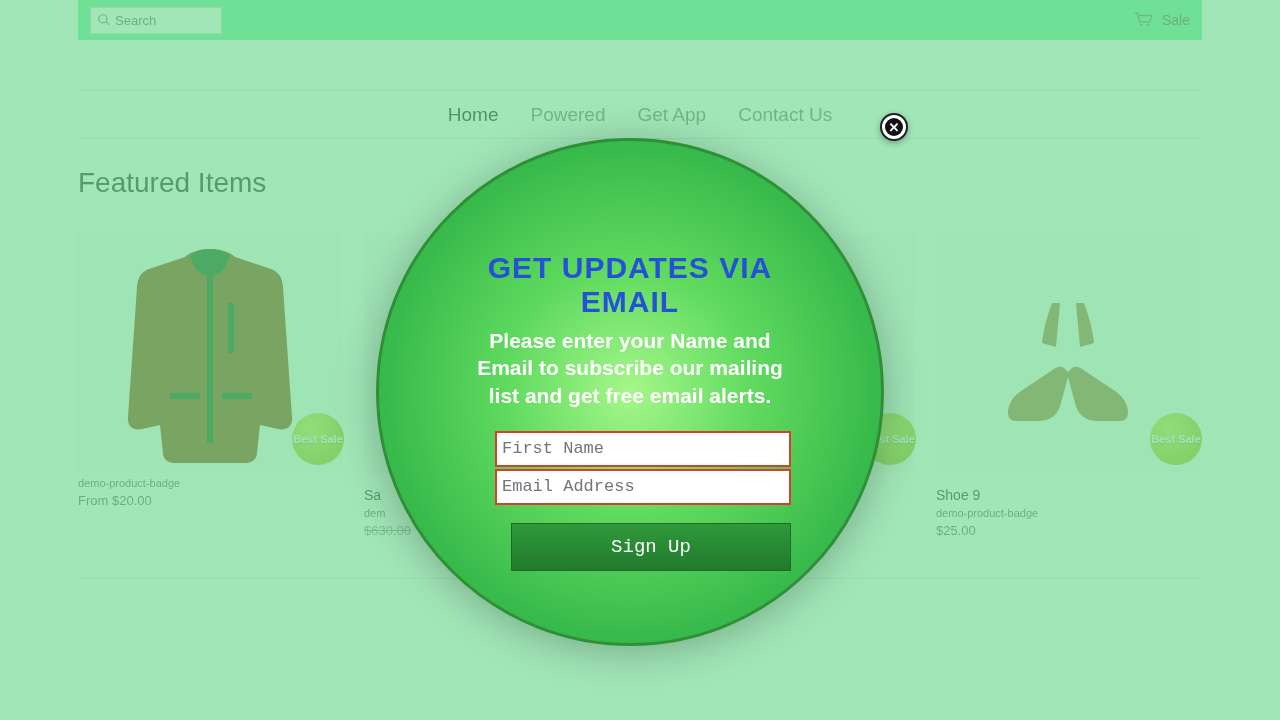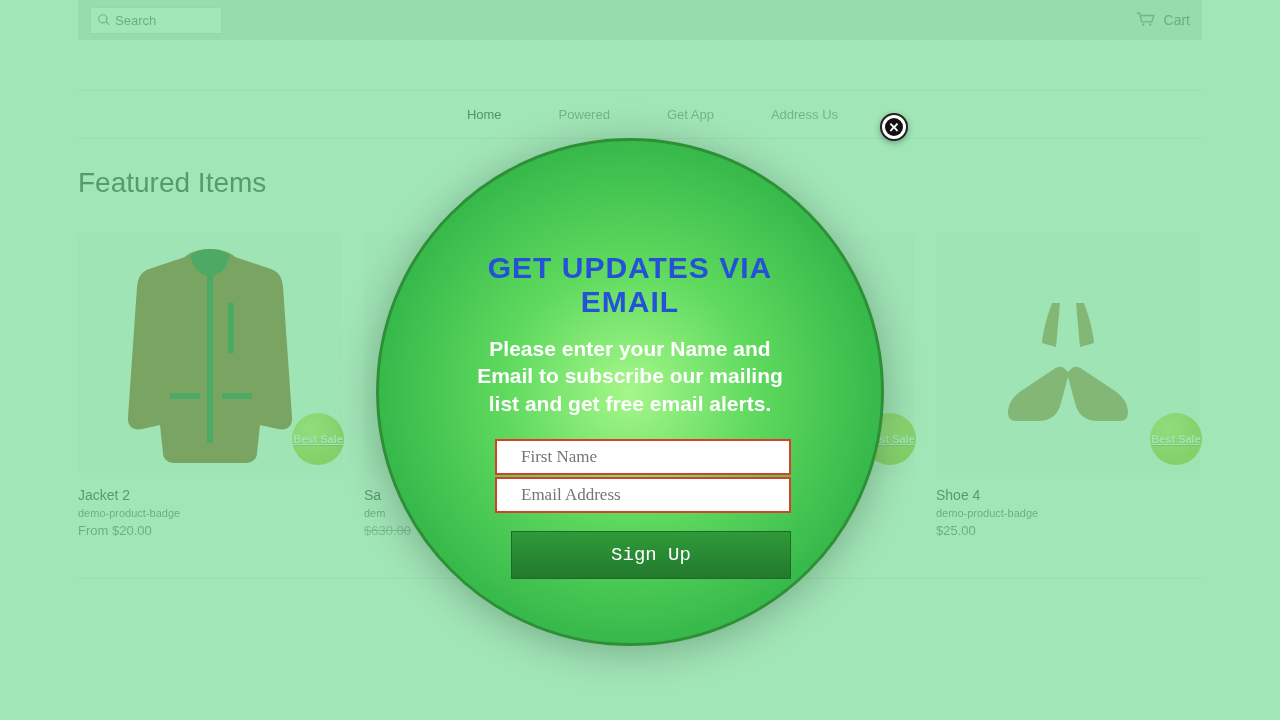--- a/index.html
+++ b/index.html
@@ -2,58 +2,58 @@
 <html><head>
 <meta charset="utf-8">
 <style>
   * { box-sizing: border-box; margin: 0; padding: 0; }
   html, body { width: 1280px; height: 720px; overflow: hidden; font-family: "Helvetica Neue", Arial, sans-serif; }
   body { background: #fff; color: #555; position: relative; }
 
   .page { width: 1124px; margin: 0 auto; background: #fff; }
 
   
-  .topbar { height: 40px; background: #e5e5e5; display: flex; align-items: center; justify-content: space-between; padding: 0 12px; }
+  .topbar { height: 40px; background: #86efac; display: flex; align-items: center; justify-content: space-between; padding: 0 12px; }
   .search-wrap { display: flex; align-items: center; background: #ffffff; border: 1px solid #ddd; height: 27px; width: 132px; padding: 0 6px; gap: 4px; }
   .search-icon { width: 14px; height: 14px; }
   .search-icon svg { width: 14px; height: 14px; fill: #888; }
   .search-input { border: none; outline: none; background: transparent; font-size: 13px; color: #555; width: 100px; }
   .cart-wrap { display: flex; align-items: center; gap: 8px; color: #777; font-size: 14px; cursor: pointer; }
   .cart-icon svg { width: 20px; height: 16px; fill: #888; }
 
   .spacer { height: 50px; }
   .hr { border: none; border-top: 1px solid #e9e9e9; margin: 0; }
 
   nav.main { display: flex; justify-content: center; gap: 32px; height: 47px; align-items: center; }
-  nav.main a { font-size: 13px; color: #888; text-decoration: none; cursor: pointer; margin-left: 25px; }
+  nav.main a { font-size: 19px; color: #888; text-decoration: none; cursor: pointer; }
   nav.main a.active { color: #333; }
 
   .section { padding: 28px 0 40px 0; }
   .section h2 { font-size: 28px; font-weight: 400; color: #444; margin-bottom: 34px; }
 
   .products { display: flex; gap: 22px; }
   .product { width: 264px; }
   .imgbox { width: 264px; height: 240px; position: relative; background: #fafafa; display: flex; align-items: center; justify-content: center; cursor: pointer; }
   .imgbox svg { width: 200px; height: 220px; }
-  .badge { position: absolute; right: -2px; bottom: 8px; width: 52px; height: 52px; border-radius: 50%; background: radial-gradient(circle at 35% 30%, #d6e96d, #b6c93e 70%); display: flex; align-items: center; justify-content: center; color: #fff; font-size: 11px; text-align: center; line-height: 1.1; font-weight: bold; text-shadow: 0 1px 1px rgba(0,0,0,.2); text-decoration: underline; }
+  .badge { position: absolute; right: -2px; bottom: 8px; width: 52px; height: 52px; border-radius: 50%; background: radial-gradient(circle at 35% 30%, #d6e96d, #b6c93e 70%); display: flex; align-items: center; justify-content: center; color: #fff; font-size: 11px; text-align: center; line-height: 1.1; font-weight: bold; text-shadow: 0 1px 1px rgba(0,0,0,.2); }
   .p-title { font-size: 14px; color: #444; margin-top: 14px; font-weight: 500; }
   .p-vendor { font-size: 11px; color: #777; margin-top: 4px; }
   .p-price { font-size: 13px; color: #777; margin-top: 4px; }
   .strike { text-decoration: line-through; opacity: .7; }
 
   .footer-hr { border: none; border-top: 1px solid #e9e9e9; margin: 0; }
   .footer { text-align: center; color: #888; font-size: 13px; padding: 60px 0 30px 0; }
 
   
   .overlay { position: absolute; inset: 0; background: rgba(99, 214, 135, 0.6); }
 
   .modal { position: absolute; width: 508px; height: 508px; border-radius: 50%; left: 376px; top: 138px; border: 3px solid #2f8f36; background: radial-gradient(circle at center, #a6f78a 0%, #5fda5e 35%, #37b94b 70%, #2fa547 100%); box-shadow: 0 6px 40px rgba(0,0,0,0.25); padding: 110px 90px 0 90px; display: flex; flex-direction: column; align-items: flex-end; text-align: center; }
   .modal h1 { color: #2451d8; font-size: 30px; font-weight: 700; letter-spacing: 1px; font-family: Verdana, Geneva, sans-serif; }
-  .modal p { color: #fff; font-size: 21px; line-height: 1.3; margin-top: 16px; font-weight: 600; font-family: Verdana, Geneva, sans-serif; }
-  .modal .field { width: 296px; height: 36px; border: 2px solid #d9402c; background: #fff; font-size: 17px; color: #333; padding: 0 24px; outline: none; margin-top: 22px; font-family: Liberation Serif, serif; }
+  .modal p { color: #fff; font-size: 21px; line-height: 1.3; margin-top: 8px; font-weight: 600; font-family: Verdana, Geneva, sans-serif; }
+  .modal .field { width: 296px; height: 36px; border: 2px solid #d9402c; background: #fff; font-size: 17px; color: #333; padding: 0 5px; outline: none; margin-top: 22px; font-family: Liberation Mono, monospace; }
   .modal .field + .field { margin-top: 2px; }
   .modal .signup { width: 280px; height: 48px; margin-top: 18px; background: linear-gradient(#2f9a3a, #227a2c); color: #fff; font-size: 19px; border: 1px solid #1f6a26; cursor: pointer; font-family: Liberation Mono, monospace; }
 
   .close-btn { position: absolute; left: 880px; top: 113px; width: 28px; height: 28px; border-radius: 50%; background: #fff; border: 2px solid #222; display: flex; align-items: center; justify-content: center; cursor: pointer; box-shadow: 0 2px 6px rgba(0,0,0,.3); }
   .close-btn span { width: 18px; height: 18px; border-radius: 50%; background: #111; display: flex; align-items: center; justify-content: center; color: #fff; font-weight: bold; font-size: 13px; line-height: 1; }
 </style>
 </head>
 <body>
 
 <div class="page">
@@ -67,51 +67,50 @@
       <input class="search-input" placeholder="Search" style="">
     </div>
     <div class="cart-wrap">
       <span class="cart-icon">
         <svg viewBox="0 0 28 20">
             <path d="M1 2h4l3 12h14l3-9H7" fill="none" stroke="#888" stroke-width="2"></path>
             <circle cx="10" cy="18" r="1.6"></circle>
             <circle cx="20" cy="18" r="1.6"></circle>
           </svg>
       </span>
-      <span>Cart</span>
+      <span>Sale</span>
     </div>
   </div>
 
   <div class="spacer"></div>
   <hr class="hr">
   <nav class="main">
     <a class="active">Home</a>
     <a>Powered</a>
     <a>Get App</a>
-    <a>Address Us</a>
+    <a>Contact Us</a>
   </nav>
   <hr class="hr">
 
   <div class="section">
     <h2>Featured Items</h2>
     <div class="products">
 
       <div class="product">
         <div class="imgbox">
           <svg viewBox="0 0 200 220">
               <path fill="#9b5b2b" d="M100 6c-18 0-25 8-25 8l-36 12c-8 3-11 8-12 18l-9 130c-1 10 6 14 14 12l18-4 3 28c0 6 5 10 11 10h72c6 0 11-4 11-10l3-28 18 4c8 2 15-2 14-12l-9-130c-1-10-4-15-12-18L125 14s-7-8-25-8z"></path>
               <path fill="#2f6a34" d="M100 6c-10 0-17 4-20 7l5 12c4 5 10 8 15 8s11-3 15-8l5-12c-3-3-10-7-20-7z"></path>
               <rect x="97" y="30" width="6" height="170" fill="#2f6a34"></rect>
               <rect x="118" y="60" width="6" height="50" fill="#2f6a34"></rect>
               <rect x="60" y="150" width="30" height="6" fill="#2f6a34"></rect>
               <rect x="112" y="150" width="30" height="6" fill="#2f6a34"></rect>
             </svg>
           <div class="badge">Best Sale</div>
         </div>
-        <div class="p-title">Jacket 2</div>
         <div class="p-vendor">demo-product-badge</div>
         <div class="p-price">From $20.00</div>
       </div>
 
       <div class="product">
         <div class="imgbox">
           <svg viewBox="0 0 200 220">
               <ellipse cx="100" cy="180" rx="85" ry="30" fill="#d8c06a"></ellipse>
               <ellipse cx="100" cy="170" rx="78" ry="26" fill="#e8d27c"></ellipse>
               <ellipse cx="100" cy="160" rx="40" ry="14" fill="#f6e9a6"></ellipse>
@@ -140,21 +139,21 @@
           <svg viewBox="0 0 200 220">
             <g fill="#b58a5c">
               <path d="M40 170c0-10 6-18 16-24l30-20c4-3 8-3 11 0l4 4-8 30c-3 12-10 18-24 18H48c-5 0-8-3-8-8z"></path>
               <path d="M160 170c0-10-6-18-16-24l-30-20c-4-3-8-3-11 0l-4 4 8 30c3 12 10 18 24 18h21c5 0 8-3 8-8z"></path>
               <path d="M74 100c2-20 10-40 10-40h8l-4 44z"></path>
               <path d="M126 100c-2-20-10-40-10-40h-8l4 44z"></path>
             </g>
           </svg>
           <div class="badge">Best Sale</div>
         </div>
-        <div class="p-title">Shoe 4</div>
+        <div class="p-title">Shoe 9</div>
         <div class="p-vendor">demo-product-badge</div>
         <div class="p-price">$25.00</div>
       </div>
     </div>
   </div>
 
   <hr class="footer-hr">
 </div>
 
 <div class="overlay"></div>

